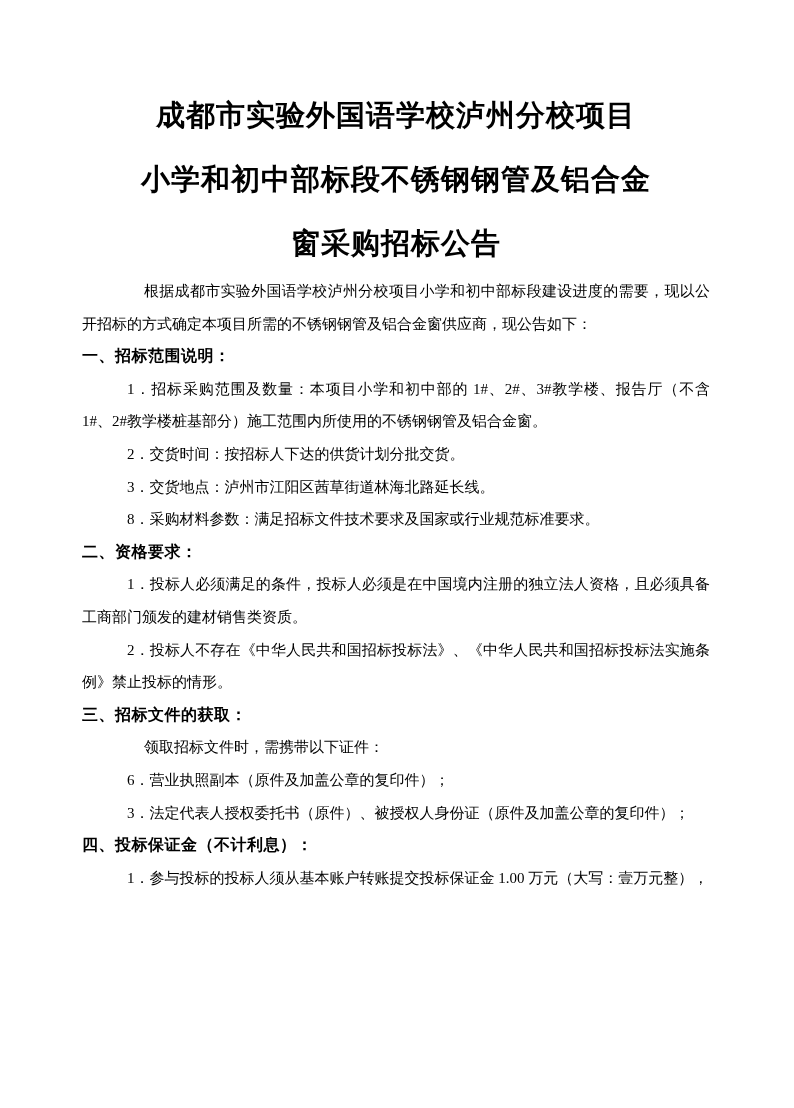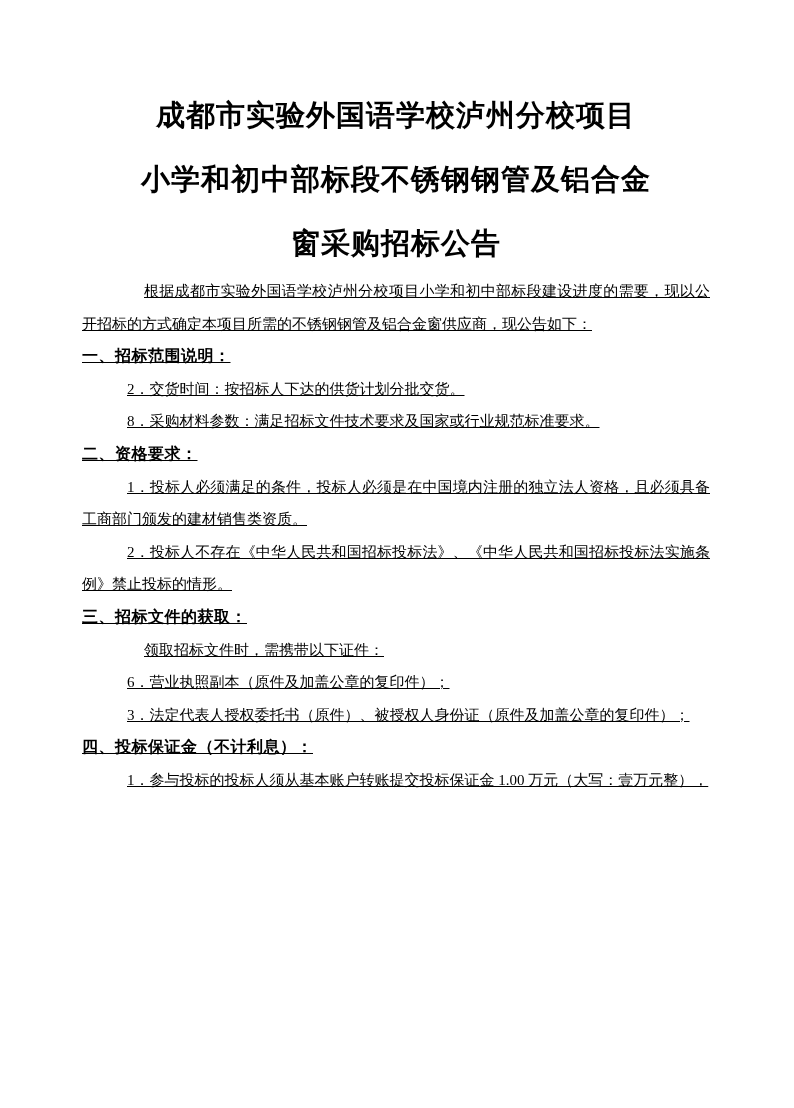--- a/index.html
+++ b/index.html
@@ -35,21 +35,20 @@
     display: block;
   }
   .doc-body {
     font-size: 15px;
     line-height: 32.6px;
     text-align: justify;
   }
   .doc-body p {
     margin: 0;
     padding: 0;
-    text-decoration: underline;
   }
   .doc-body p.paragraph {
     text-indent: 62px;
   }
   .doc-body p.item {
     text-indent: 45px;
   }
   .doc-body p.heading {
     font-weight: bold;
     text-indent: 0;
@@ -63,21 +62,23 @@
 
 <div class="page">
   <h1 class="doc-title">
     <span class="title-line">成都市实验外国语学校泸州分校项目</span>
     <span class="title-line">小学和初中部标段不锈钢钢管及铝合金</span>
     <span class="title-line">窗采购招标公告</span>
   </h1>
   <div class="doc-body">
       <p class="paragraph">根据成都市实验外国语学校泸州分校项目小学和初中部标段建设进度的需要，现以公开招标的方式确定本项目所需的不锈钢钢管及铝合金窗供应商，现公告如下：</p>
       <p class="heading">一、招标范围说明：</p>
+      <p class="item">1．招标采购范围及数量：本项目小学和初中部的 1#、2#、3#教学楼、报告厅（不含 1#、2#教学楼桩基部分）施工范围内所使用的不锈钢钢管及铝合金窗。</p>
       <p class="item">2．交货时间：按招标人下达的供货计划分批交货。</p>
+      <p class="item">3．交货地点：泸州市江阳区茜草街道林海北路延长线。</p>
       <p class="item">8．采购材料参数：满足招标文件技术要求及国家或行业规范标准要求。</p>
       <p class="heading">二、资格要求：</p>
       <p class="item">1．投标人必须满足的条件，投标人必须是在中国境内注册的独立法人资格，且必须具备工商部门颁发的建材销售类资质。</p>
       <p class="item">2．投标人不存在《中华人民共和国招标投标法》、《中华人民共和国招标投标法实施条例》禁止投标的情形。</p>
       <p class="heading">三、招标文件的获取：</p>
       <p class="paragraph">领取招标文件时，需携带以下证件：</p>
       <p class="item">6．营业执照副本（原件及加盖公章的复印件）；</p>
       <p class="item">3．法定代表人授权委托书（原件）、被授权人身份证（原件及加盖公章的复印件）；</p>
       <p class="heading">四、投标保证金（不计利息）：</p>
       <p class="item">1．参与投标的投标人须从基本账户转账提交投标保证金 1.00 万元（大写：壹万元整），</p>

